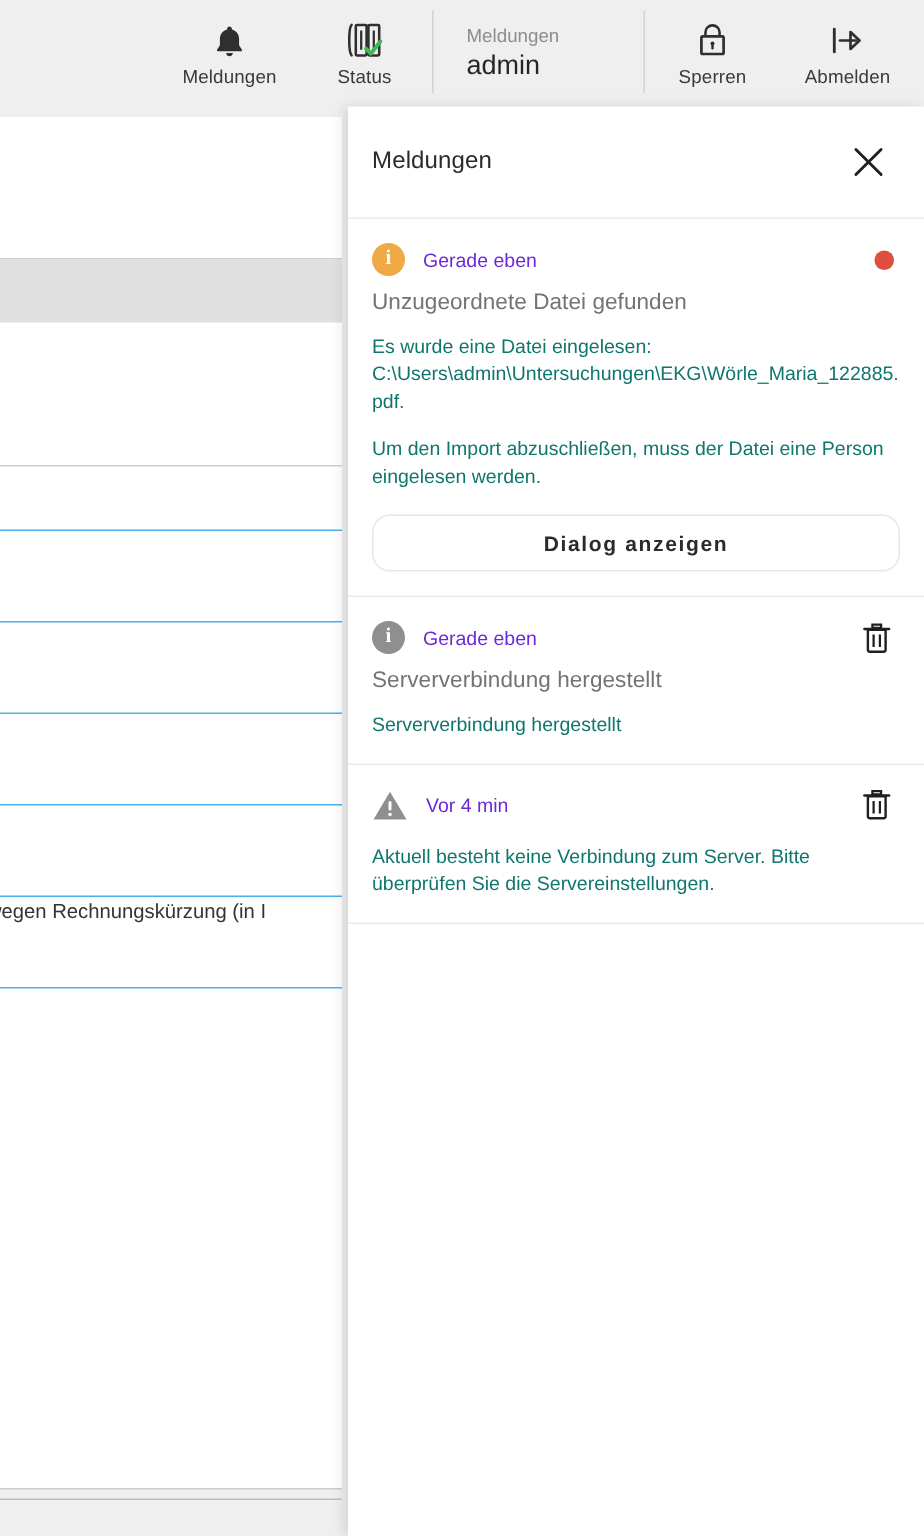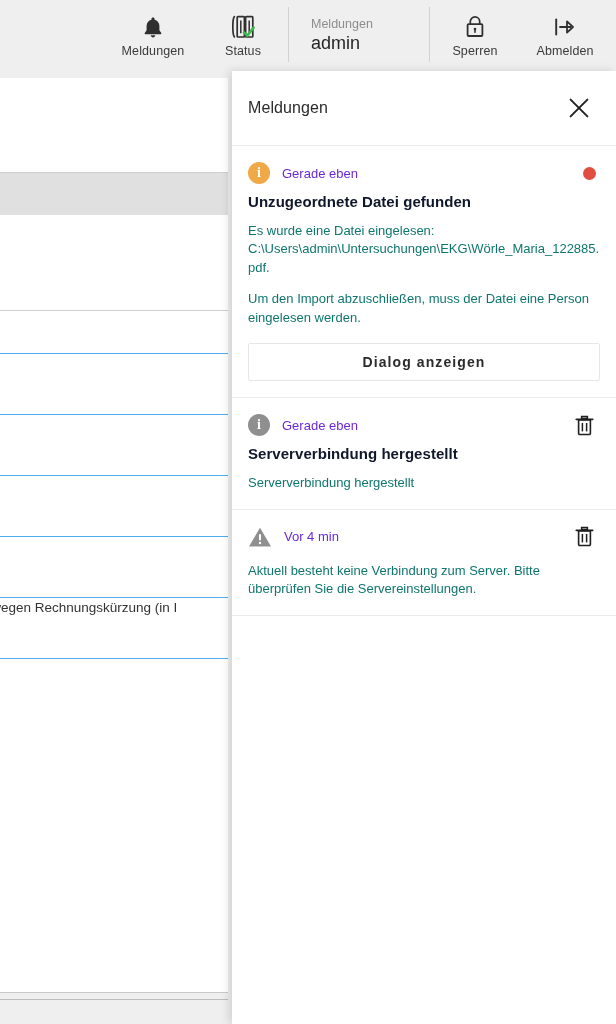--- a/index.html
+++ b/index.html
@@ -238,42 +238,42 @@
     display: flex;
     align-items: center;
     justify-content: center;
     cursor: pointer;
     flex: 0 0 24px;
     margin-right: 4px;
   }
 
   .notif-title {
     font-size: 15px;
-    font-weight: bold;
-    color: #0f172a;
+    font-weight: normal;
+    color: #737373;
     margin-top: 7px;
     letter-spacing: 0.05px;
   }
 
   .notif-body {
     font-size: 13px;
     color: #0f766e;
     line-height: 1.42;
     margin-top: 12px;
     word-break: break-word;
   }
   .notif-body + .notif-body { margin-top: 13px; }
 
   .notif-action {
     margin-top: 16px;
     width: 100%;
     height: 38px;
     background: #ffffff;
     border: 1px solid #e6e6e6;
-    border-radius: 2px;
+    border-radius: 12px;
     font-family: "Liberation Sans", sans-serif;
     font-size: 14px;
     font-weight: bold;
     color: #2b2b2b;
     letter-spacing: 1.1px;
     cursor: pointer;
   }
 
   .panel-rest {
     border-top: 1px solid #eaeaea;

